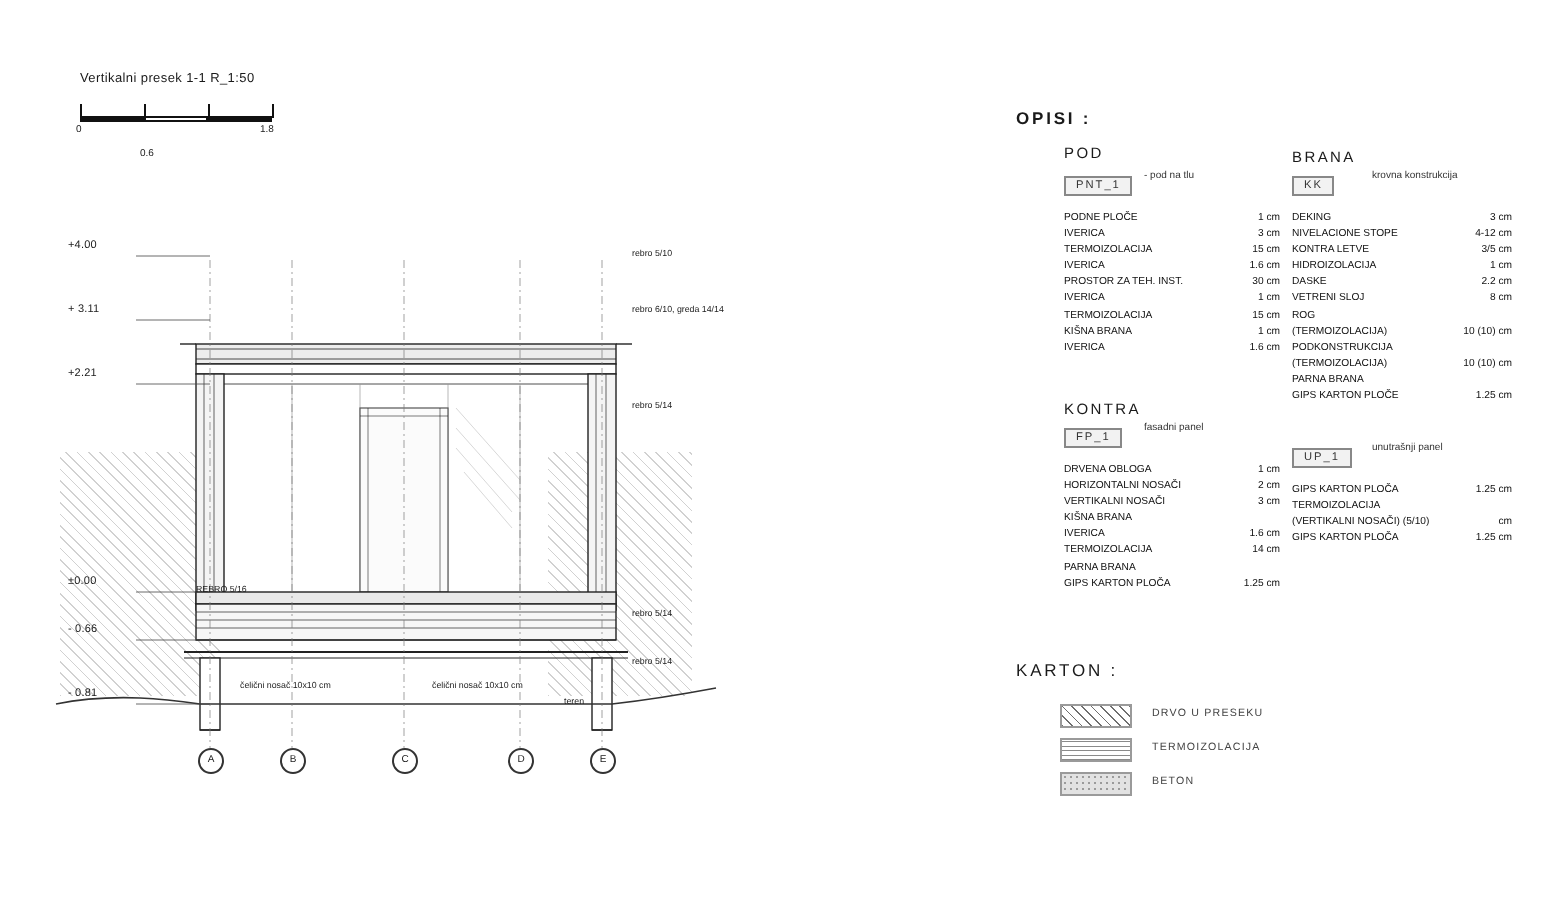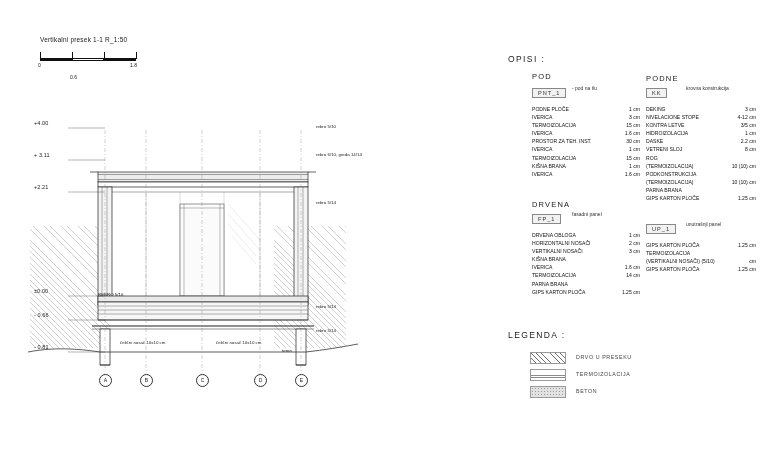--- a/index.html
+++ b/index.html
@@ -92,20 +92,21 @@
     text-align: center;
     background: #fff;
   }
 
   
   .opisi-title {
     position: absolute;
     left: 508px; top: 54px;
     font-size: 8.5px;
     letter-spacing: 1.4px;
+    font-weight: bold;
   }
   .col-head {
     position: absolute;
     font-size: 7.5px;
     letter-spacing: 1.2px;
   }
   .tagbox {
     position: absolute;
     border: .7px solid #888;
     background: #f2f2f2;
@@ -306,35 +307,35 @@
     <div class="row"><span>IVERICA</span><span class="val">3 cm</span></div>
     <div class="row"><span>TERMOIZOLACIJA</span><span class="val">15 cm</span></div>
     <div class="row"><span>IVERICA</span><span class="val">1.6 cm</span></div>
     <div class="row"><span>PROSTOR ZA TEH. INST.</span><span class="val">30 cm</span></div>
     <div class="row"><span>IVERICA</span><span class="val">1 cm</span></div>
     <div class="row"><span>TERMOIZOLACIJA</span><span class="val">15 cm</span></div>
     <div class="row"><span>KIŠNA BRANA</span><span class="val">1 cm</span></div>
     <div class="row"><span>IVERICA</span><span class="val">1.6 cm</span></div>
   </div>
 
-  <div class="col-head" style="left:532px; top:200px;">DRVENA</div>
+  <div class="col-head" style="left:532px; top:200px;">KONTRA</div>
   <div class="tagbox" style="left:532px; top:214px;">FP_1</div>
   <div class="tagnote" style="left:572px; top:211px;">fasadni panel</div>
   <div class="speclist" style="left:532px; top:231px; width:108px;">
     <div class="row"><span>DRVENA OBLOGA</span><span class="val">1 cm</span></div>
     <div class="row"><span>HORIZONTALNI NOSAČI</span><span class="val">2 cm</span></div>
     <div class="row"><span>VERTIKALNI NOSAČI</span><span class="val">3 cm</span></div>
     <div class="row"><span>KIŠNA BRANA</span><span class="val"></span></div>
     <div class="row"><span>IVERICA</span><span class="val">1.6 cm</span></div>
     <div class="row"><span>TERMOIZOLACIJA</span><span class="val">14 cm</span></div>
     <div class="row"><span>PARNA BRANA</span><span class="val"></span></div>
     <div class="row"><span>GIPS KARTON PLOČA</span><span class="val">1.25 cm</span></div>
   </div>
 
-  <div class="col-head" style="left:646px; top:74px;">PODNE</div>
+  <div class="col-head" style="left:646px; top:74px;">BRANA</div>
   <div class="tagbox" style="left:646px; top:88px;">KK</div>
   <div class="tagnote" style="left:686px; top:85px;">krovna konstrukcija</div>
   <div class="speclist" style="left:646px; top:105px; width:110px;">
     <div class="row"><span>DEKING</span><span class="val">3 cm</span></div>
     <div class="row"><span>NIVELACIONE STOPE</span><span class="val">4-12 cm</span></div>
     <div class="row"><span>KONTRA LETVE</span><span class="val">3/5 cm</span></div>
     <div class="row"><span>HIDROIZOLACIJA</span><span class="val">1 cm</span></div>
     <div class="row"><span>DASKE</span><span class="val">2.2 cm</span></div>
     <div class="row"><span>VETRENI SLOJ</span><span class="val">8 cm</span></div>
     <div class="row"><span>ROG</span><span class="val"></span></div>
@@ -347,21 +348,21 @@
 
   <div class="tagbox" style="left:646px; top:224px;">UP_1</div>
   <div class="tagnote" style="left:686px; top:221px;">unutrašnji panel</div>
   <div class="speclist" style="left:646px; top:241px; width:110px;">
     <div class="row"><span>GIPS KARTON PLOČA</span><span class="val">1.25 cm</span></div>
     <div class="row"><span>TERMOIZOLACIJA</span><span class="val"></span></div>
     <div class="row"><span>(VERTIKALNI NOSAČI) (5/10)</span><span class="val">cm</span></div>
     <div class="row"><span>GIPS KARTON PLOČA</span><span class="val">1.25 cm</span></div>
   </div>
 
-  <div class="legenda-title">LEGENDA :</div>
+  <div class="legenda-title">KARTON :</div>
 
   <div class="legrow" style="top:352px;">
     <span class="swatch sw-drvo"></span>
     <span class="leglabel">DRVO U PRESEKU</span>
   </div>
   <div class="legrow" style="top:369px;">
     <span class="swatch sw-term"></span>
     <span class="leglabel">TERMOIZOLACIJA</span>
   </div>
   <div class="legrow" style="top:386px;">

